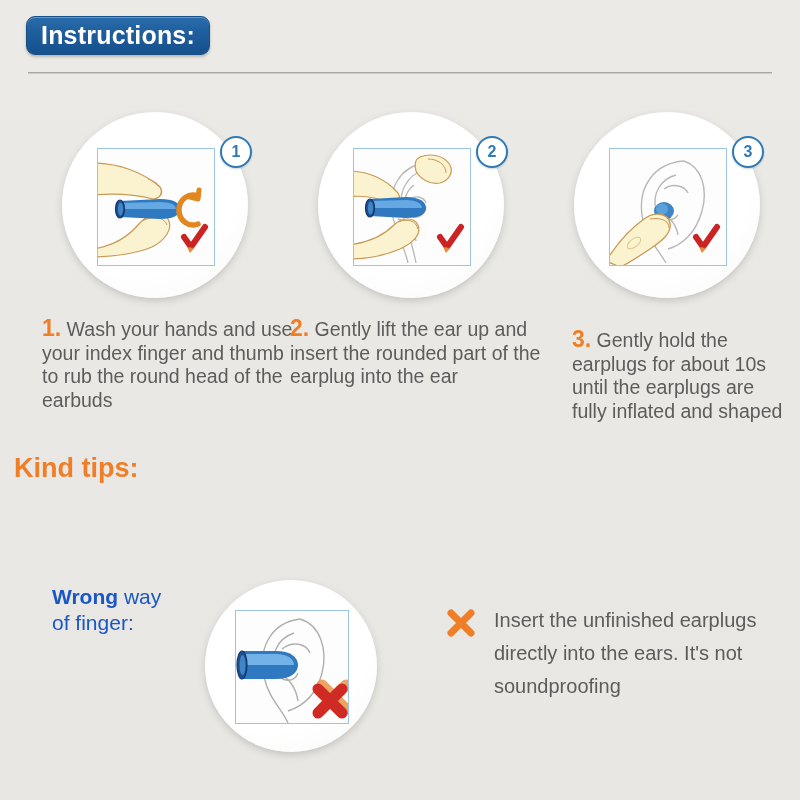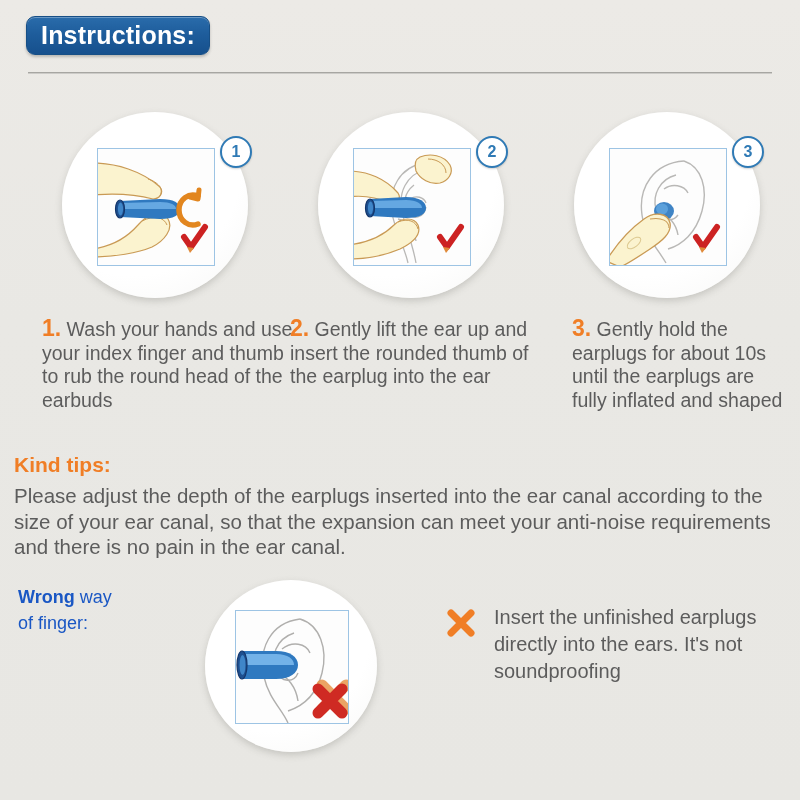--- a/index.html
+++ b/index.html
@@ -82,54 +82,54 @@
     color: #f07e26;
     font-weight: bold;
     font-size: 23px;
   }
 
   
   .tips-title {
     position: absolute;
     left: 14px; top: 453px;
     color: #f07e26;
-    font-size: 21px;
+    font-size: 27px;
     font-weight: bold;
   }
   .tips-body {
     position: absolute;
     left: 14px; top: 483px;
     width: 770px;
     color: #5c5c5c;
     font-size: 20.5px;
     line-height: 25.5px;
   }
 
   
   .wrong-label {
     position: absolute;
-    left: 18px; top: 584px;
+    left: 52px; top: 584px;
     color: #1a57c4;
-    font-size: 18px;
+    font-size: 21px;
     line-height: 26px;
     width: 170px;
   }
   .wrong-label b { font-weight: bold; }
 
   .warn-row {
     position: absolute;
     left: 446px; top: 604px;
     width: 340px;
     display: flex;
     gap: 18px;
   }
   .warn-text {
     color: #5c5c5c;
     font-size: 20px;
-    line-height: 27px;
+    line-height: 33px;
   }
   .x-mark { flex: 0 0 auto; margin-top: 4px; }
 </style>
 </head>
 <body>
 
 <div class="page">
 
   <div class="header-badge">Instructions:</div>
   <div class="divider"></div>
@@ -229,30 +229,29 @@
     <div class="num-badge" style="right:-4px; top:24px;">3</div>
   </div>
 
   <div class="step-text" style="left:42px; top:317px; width:260px;">
     <span class="step-num">1.</span>
     <span>Wash your hands and use your index finger and thumb to rub the round head of the earbuds</span>
   </div>
 
   <div class="step-text" style="left:290px; top:317px; width:255px;">
     <span class="step-num">2.</span>
-    <span>Gently lift the ear up and insert the rounded thumb of the earplug into the ear</span>
-  </div>
-
-  <div class="step-text" style="left:572px; top:317px; width:220px;">
+    <span>Gently lift the ear up and insert the rounded part of the earplug into the ear</span>
+  </div>
+
+  <div class="step-text" style="left:572px; top:328px; width:220px;">
     <span class="step-num">3.</span>
     <span>Gently hold the earplugs for about 10s until the earplugs are fully inflated and shaped</span>
   </div>
 
   <div class="tips-title">Kind tips:</div>
-  <div class="tips-body">Please adjust the depth of the earplugs inserted into the ear canal according to the size of your ear canal, so that the expansion can meet your anti-noise requirements and there is no pain in the ear canal.</div>
 
   <div class="wrong-label">
     <b>Wrong</b><span> way</span><br>
     <span>of finger:</span>
   </div>
 
   <div class="circle" style="left:205px; top:580px; width:172px; height:172px;">
     <div class="panel" style="left:30px; top:30px; width:112px; height:112px;">
       <svg width="112" height="112" viewBox="0 0 112 112">
 

